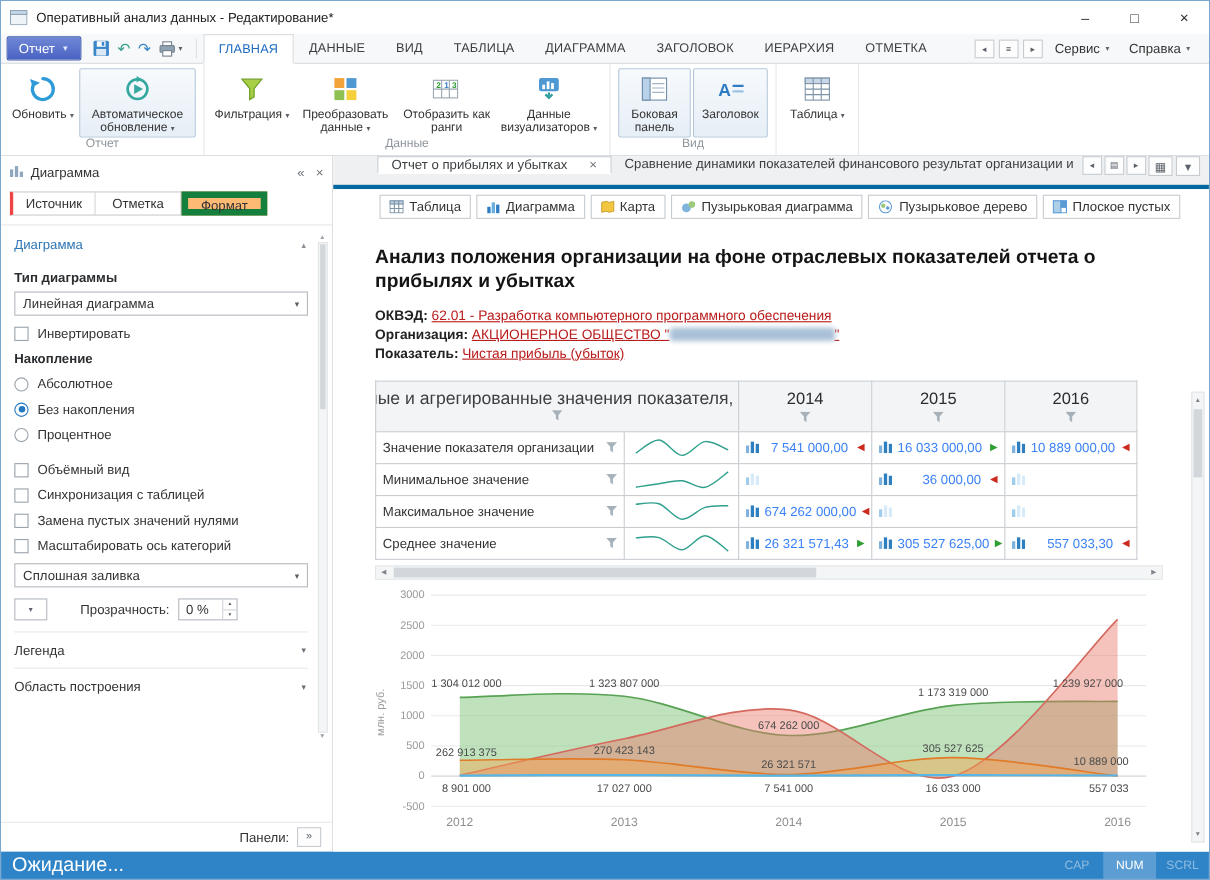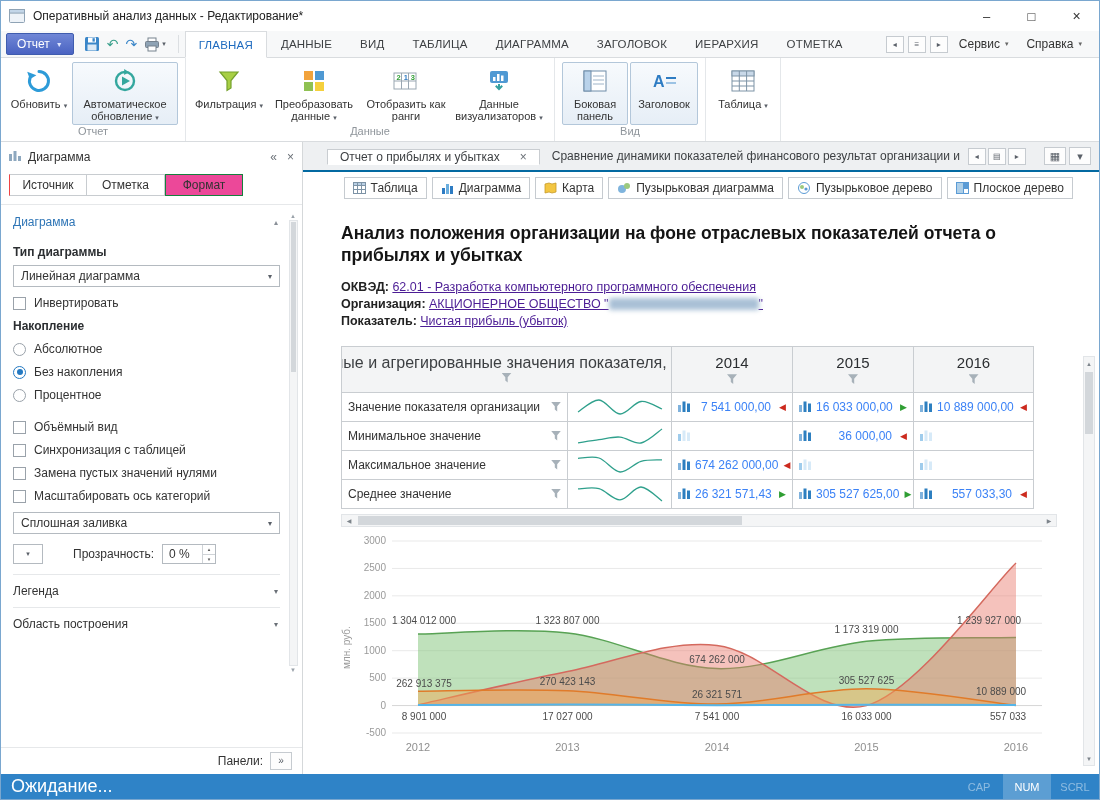--- a/index.html
+++ b/index.html
@@ -48,22 +48,22 @@
   .workspace{flex:1;display:flex;min-height:0}
 
   
   .sidebar{width:302px;flex:none;border-right:1px solid #d5d8da;display:flex;flex-direction:column;background:#fff;position:relative}
   .sb-head{height:30px;display:flex;align-items:center;gap:7px;padding:0 8px;flex:none}
   .sb-title{font-size:12px;color:#333}
   .sb-headbtns{margin-left:auto;display:flex;gap:10px}
   .sb-tool{border:none;background:transparent;color:#6a7077;font-size:12px}
   .sb-tabs{display:flex;padding:2px 8px 8px 8px;flex:none}
   .sbtab{min-width:78px;height:22px;border:1px solid #c8ccd0;border-left:none;background:#fff;font-size:12px;color:#333}
-  .sbtab:first-child{border-left:1px solid #ef4444}
-  .sbtab.active{background:#ec4899;border:1px solid #15803d}
+  .sbtab:first-child{border-left:3px solid #ef4444}
+  .sbtab.active{background:#fdba74;border:6px solid #15803d}
   .sb-body{flex:1;padding:0 22px 0 12px;overflow:hidden;border-top:1px solid #e6e8ea;position:relative}
   .sec-head{display:flex;justify-content:space-between;align-items:center;padding:10px 2px 8px 0;color:#2e75b6;font-size:12px}
   .sec-car{color:#8a9098;font-size:8px}
   .lbl{font-size:12px;color:#2b2e31;margin:8px 0 6px 0}
   .b{font-weight:bold}
   .dd{display:flex;align-items:center;justify-content:space-between;border:1px solid #b4bac0;background:#fff;height:22px;padding:0 7px;font-size:12px;color:#333;width:100%}
   .dd .car{color:#5a6068;font-size:8px}
   .opt{display:flex;align-items:center;gap:8px;margin:9px 0;font-size:12px;color:#333}
   .cb{width:13px;height:13px;border:1px solid #9aa2aa;background:#fff;display:inline-block;flex:none}
   .radio{width:13px;height:13px;border:1px solid #9aa2aa;border-radius:50%;background:#fff;display:inline-block;position:relative;flex:none}
@@ -83,37 +83,37 @@
   .sb-foot{height:27px;border-top:1px solid #e6e8ea;display:flex;align-items:center;justify-content:flex-end;gap:7px;padding:0 10px;flex:none}
   .sb-foot .plabel{font-size:12px;color:#333}
   .sb-foot button{width:22px;height:18px;border:1px solid #c6cbd0;background:#fdfdfd;font-size:10px;color:#5a6068;line-height:1}
   .sb-scroll{position:absolute;right:4px;top:70px;bottom:100px;width:10px;display:flex;flex-direction:column;align-items:center}
   .sb-scroll .arr{font-size:6px;color:#9aa2aa;line-height:8px}
   .sb-scroll .track{flex:1;width:9px;background:#f4f5f6;border:1px solid #e2e5e8;position:relative}
   .sb-scroll .thumb{position:absolute;top:1px;left:1px;right:1px;height:150px;background:#d3d7db}
 
   
   .main{flex:1;display:flex;flex-direction:column;min-width:0;position:relative;background:#fff}
-  .doc-tabbar{height:30px;background:#eef0f2;border-bottom:2px solid #0369a1;display:flex;align-items:center;padding-left:24px;flex:none}
+  .doc-tabbar{height:30px;background:#eef0f2;border-bottom:4px solid #0369a1;display:flex;align-items:flex-start;padding-left:40px;flex:none}
   .dtab{display:flex;align-items:center;padding:0 12px;font-size:12px;color:#3c3f42}
   .dtab.active{background:#fff;border:1px solid #c9cdd1;border-bottom:1px solid #fff;margin-bottom:-1px;gap:20px}
   .dtab.trunc{max-width:420px;overflow:hidden;white-space:nowrap}
   .dtab-close{color:#6a7077;font-size:12px}
   .dnav{display:flex;align-items:center;gap:2px;margin-left:8px}
   .dlayout{margin-left:auto;display:flex;align-items:center;gap:3px;margin-right:8px}
   .dlayout .tinybtn{width:22px;height:18px;font-size:11px}
 
   .view-row{display:flex;justify-content:flex-end;gap:5px;padding:5px 26px 5px 0;background:#fff;flex:none}
   .view-btn{display:inline-flex;align-items:center;gap:5px;border:1px solid #c6cbd0;background:#fff;height:22px;padding:0 8px;font-size:12px;color:#333}
 
   .report-body{flex:1;overflow:hidden;padding:10px 24px 0 38px;background:#fff}
   .rep-title{font-size:17.5px;font-weight:bold;color:#141414;line-height:1.28;max-width:715px;margin-top:8px}
   .meta{margin-top:12px;line-height:17px}
   .meta .mlabel{font-weight:bold;color:#222;font-size:12.5px}
-  .meta a{color:#4c1d95;text-decoration:underline;font-size:12.5px;cursor:pointer}
+  .meta a{color:#b91c1c;text-decoration:underline;font-size:12.5px;cursor:pointer}
   .redact{display:inline-block;width:150px;height:12px;background:#a9c0d6;filter:blur(2.5px);vertical-align:middle;border-radius:2px}
 
   
   .rtable{border-collapse:collapse;table-layout:fixed;width:692px;margin-top:16px}
   .rtable th,.rtable td{border:1px solid #c9cdd1;overflow:hidden;white-space:nowrap;padding:0}
   .rtable thead th{background:#f3f4f5;font-weight:normal;color:#3c3f42;height:46px;vertical-align:middle}
   .hdr-main{display:flex;flex-direction:column;align-items:center;gap:3px;font-size:16px;line-height:14px;padding:2px 6px}
   .hdr-year{display:flex;flex-direction:column;align-items:center;gap:3px;font-size:15px;color:#2b2e31}
   .funnel{width:10px;height:10px;display:inline-block;background:#a7b1b9;
           clip-path:polygon(0 0,100% 0,62% 44%,62% 96%,38% 78%,38% 44%);flex:none}
@@ -516,21 +516,21 @@
               <circle cx="9" cy="7" r="1.6" fill="#5b9bd5"></circle>
             </svg>
           <span>Пузырьковое дерево</span>
         </button>
         <button class="view-btn">
           <svg width="13" height="12">
               <rect x="0.5" y="0.5" width="12" height="11" fill="#fff" stroke="#5b9bd5"></rect>
               <rect x="0.5" y="0.5" width="7" height="11" fill="#aecfe8" stroke="#5b9bd5"></rect>
               <rect x="7.5" y="0.5" width="5" height="6" fill="#5b9bd5" stroke="#5b9bd5"></rect>
             </svg>
-          <span>Плоское дерево</span>
+          <span>Плоское пустых</span>
         </button>
       </div>
 
       <div class="report-body">
         <div class="rep-title">Анализ положения организации на фоне отраслевых показателей отчета о прибылях и убытках</div>
         <div class="meta">
           <div>
             <span class="mlabel">ОКВЭД:</span>
             <a>62.01 - Разработка компьютерного программного обеспечения</a>
           </div>

